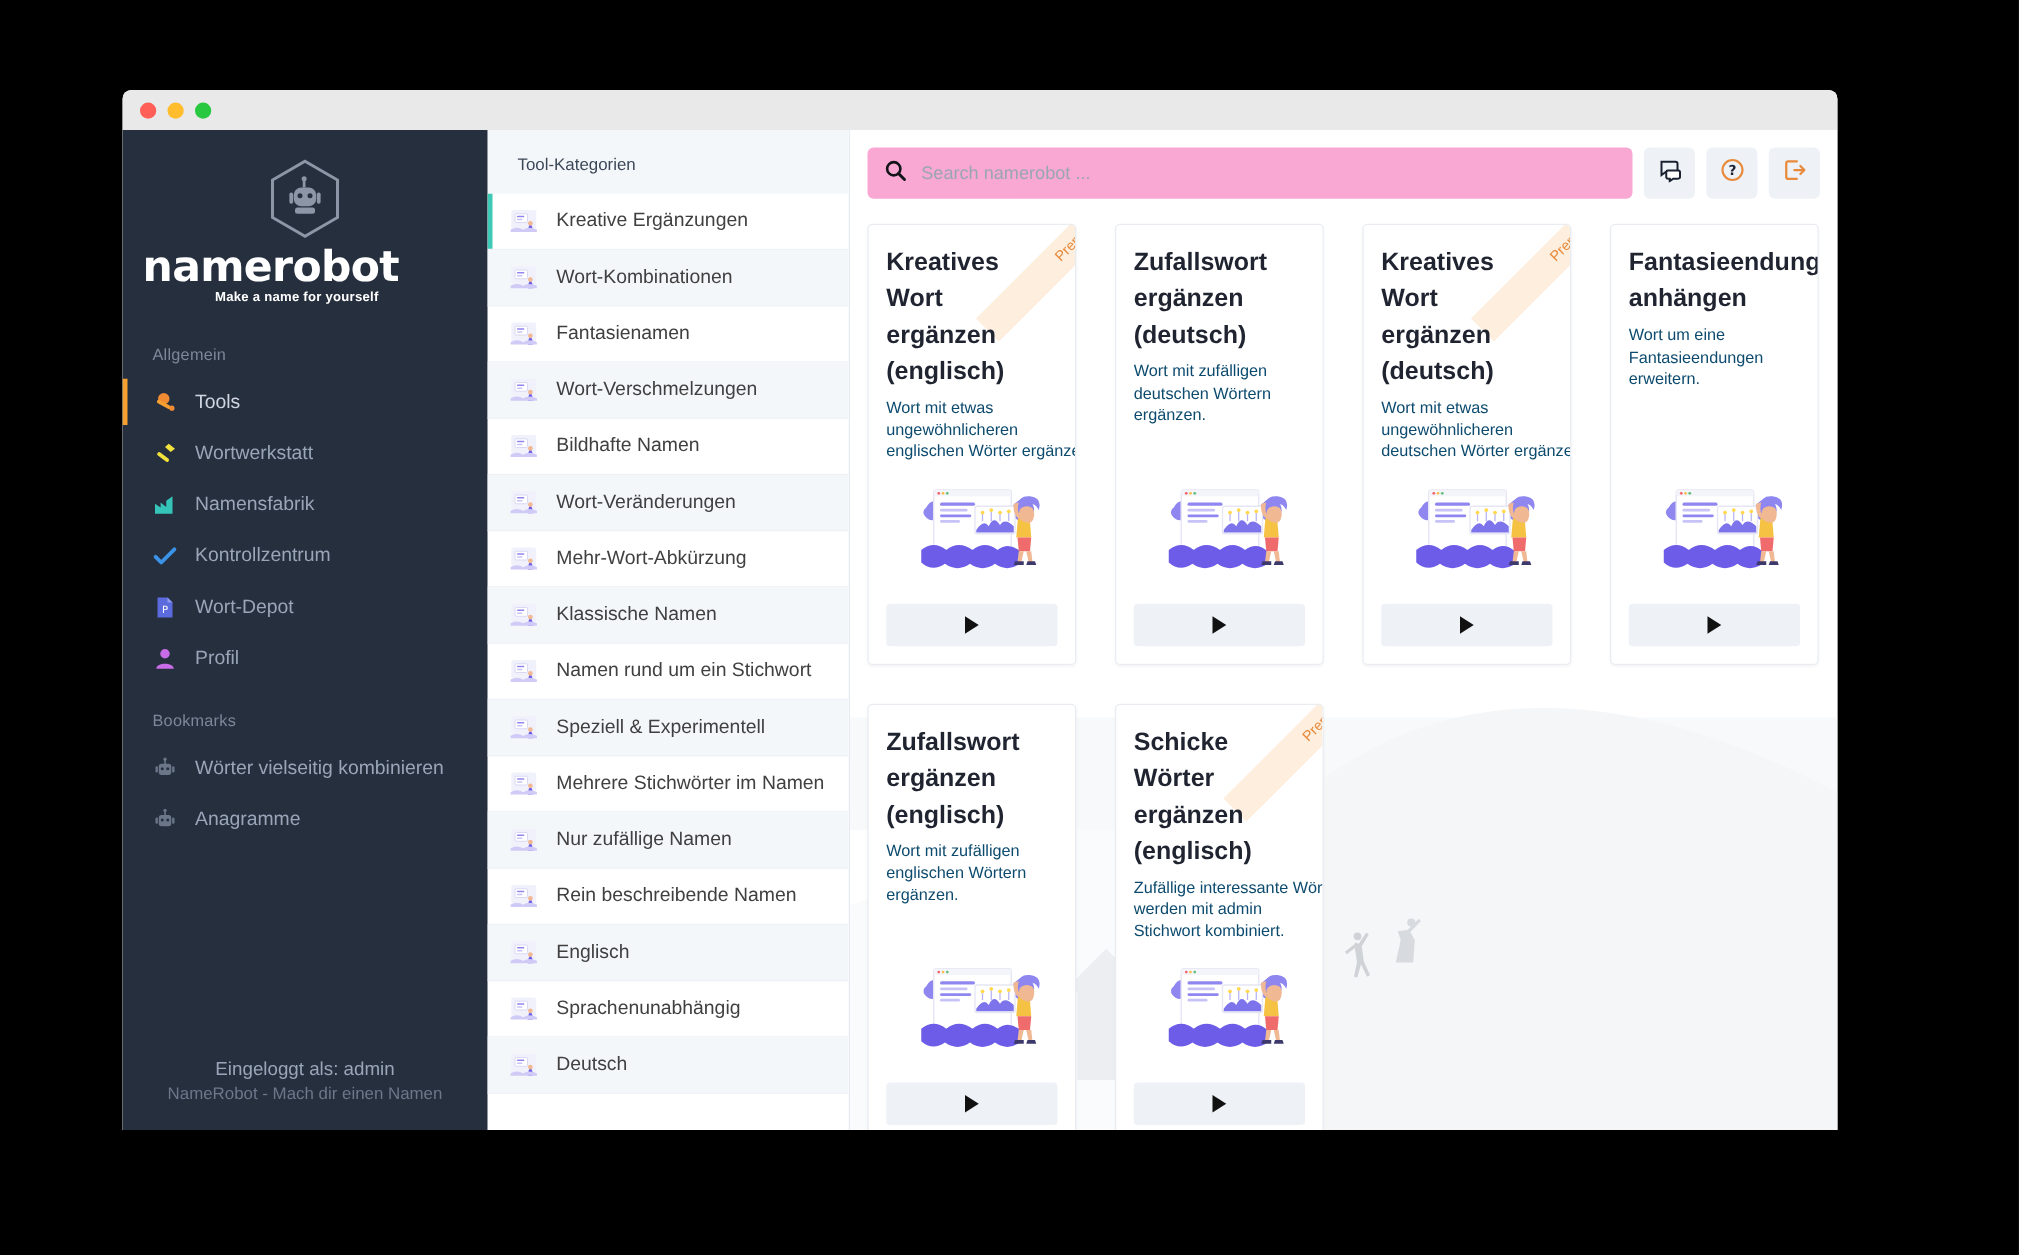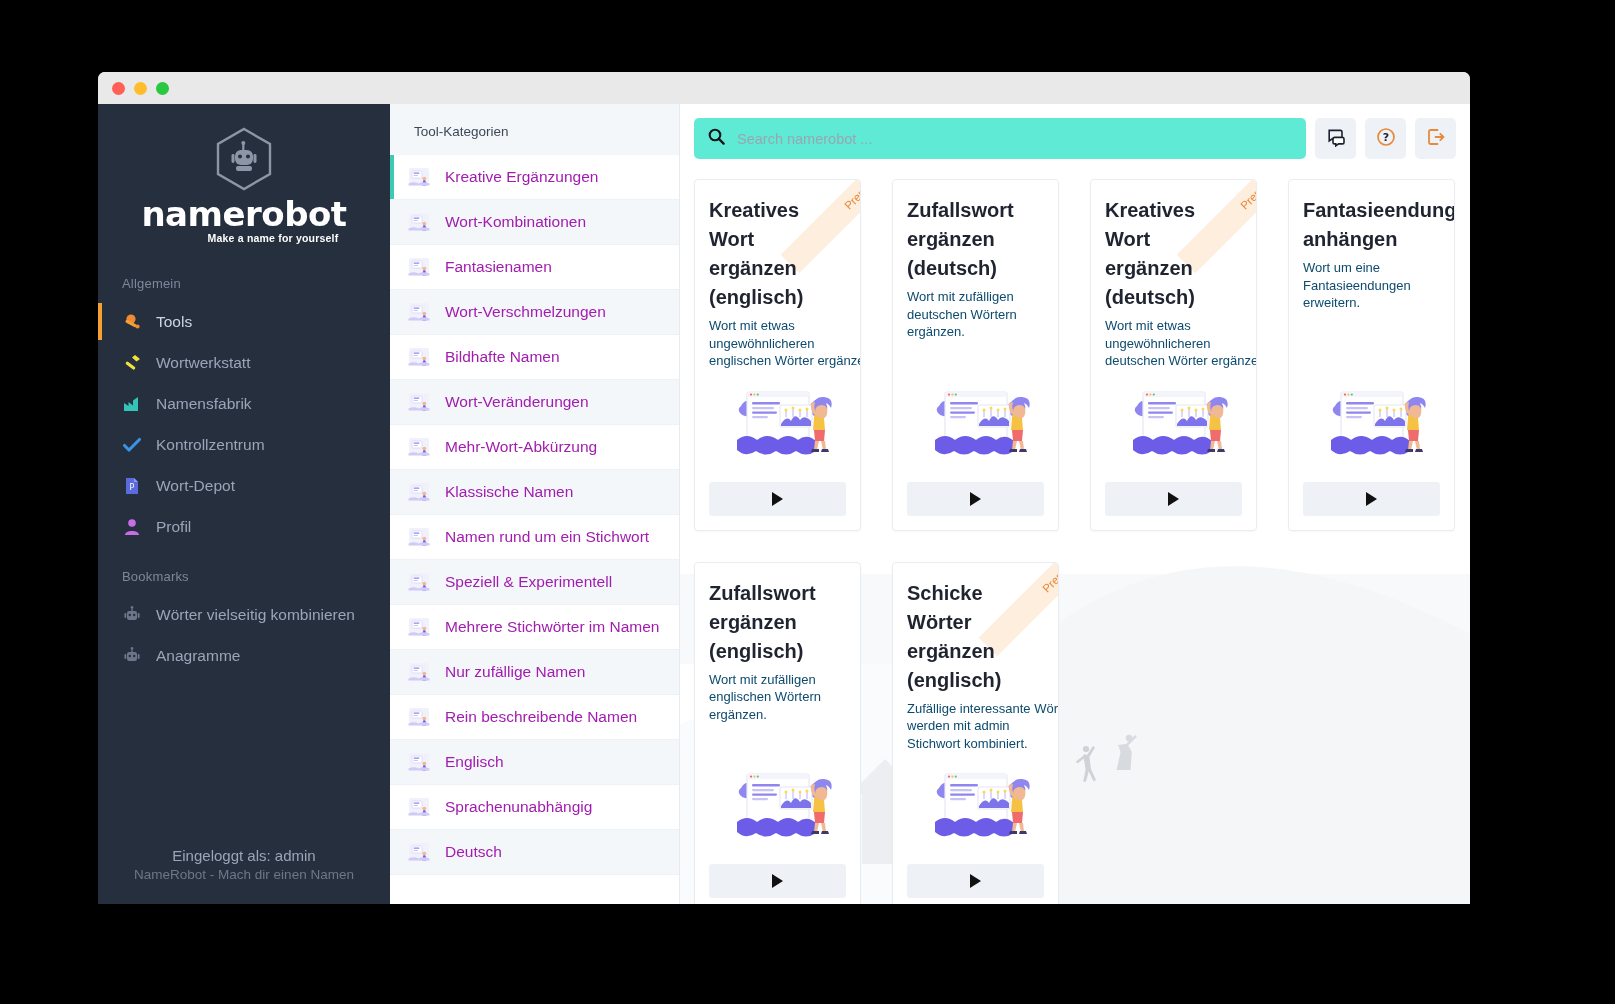--- a/index.html
+++ b/index.html
@@ -28,21 +28,21 @@
   .dot.yellow { background: #ffbd2e; }
   .dot.green { background: #28c840; }
 
   .body-row { display: flex; height: 800px; }
 
   
   .sidebar {
     width: 292px; background: #262f3e; flex: 0 0 292px;
     display: flex; flex-direction: column; position: relative;
   }
-  .brand { padding: 22px 1px 10px; text-align: center; }
+  .brand { padding: 22px 16px 10px; }
   .brand-hex { display:block; margin: 0 auto; }
   .brand-word {
     color: #fff; font-weight: bold; font-size: 34px; letter-spacing: -.5px;
     margin-top: 2px; font-family: "DejaVu Sans", sans-serif;
   }
   .brand-tag {
     color: #fff; font-size: 10.5px; font-weight: bold; margin-top: -2px;
     letter-spacing: .2px; padding-left: 58px;
   }
   .nav-section {
@@ -70,21 +70,21 @@
     width: 290px; flex: 0 0 290px; background: #fff;
     border-right: 1px solid #e6ebf1; overflow: hidden;
   }
   .cat-head {
     color: #3c4858; font-size: 13.5px; padding: 20px 0 16px 24px;
     background: #f4f7fa;
   }
   .cat-item {
     display: flex; align-items: center; gap: 13px;
     height: 45px; padding-left: 16px; cursor: pointer;
-    font-size: 15.5px; color: #a21caf; position: relative;
+    font-size: 15.5px; color: #404040; position: relative;
     border-bottom: 1px solid #eef2f6;
   }
   .cat-item:nth-child(even) { background: #f4f7fa; }
   .cat-item.active::before {
     content: ""; position: absolute; left: 0; top: 0; bottom: 0;
     width: 4px; background: #3ec9b4;
   }
   .cat-ico { width: 26px; height: 22px; flex: 0 0 26px; }
 
   
@@ -92,21 +92,21 @@
     flex: 1 1 auto; background: #fff; position: relative; overflow: hidden;
   }
   .bg-art { position: absolute; inset: 0; pointer-events: none; }
 
   .topbar {
     position: relative; z-index: 3;
     display: flex; align-items: center; gap: 9px;
     padding: 14px 14px 12px 14px;
   }
   .searchbox {
-    flex: 1 1 auto; height: 41px; background: #5eead4; border-radius: 5px;
+    flex: 1 1 auto; height: 41px; background: #f9a8d4; border-radius: 5px;
     display: flex; align-items: center; padding: 0 14px; gap: 12px;
   }
   .search-input {
     border: 0; background: transparent; outline: none;
     font-family: "Liberation Sans", sans-serif; font-size: 14.5px;
     color: #3c4858; width: 100%;
   }
   .search-input::placeholder { color: #9aa5b4; }
   .tb-btn {
     width: 41px; height: 41px; background: #eef2f7; border-radius: 5px;

